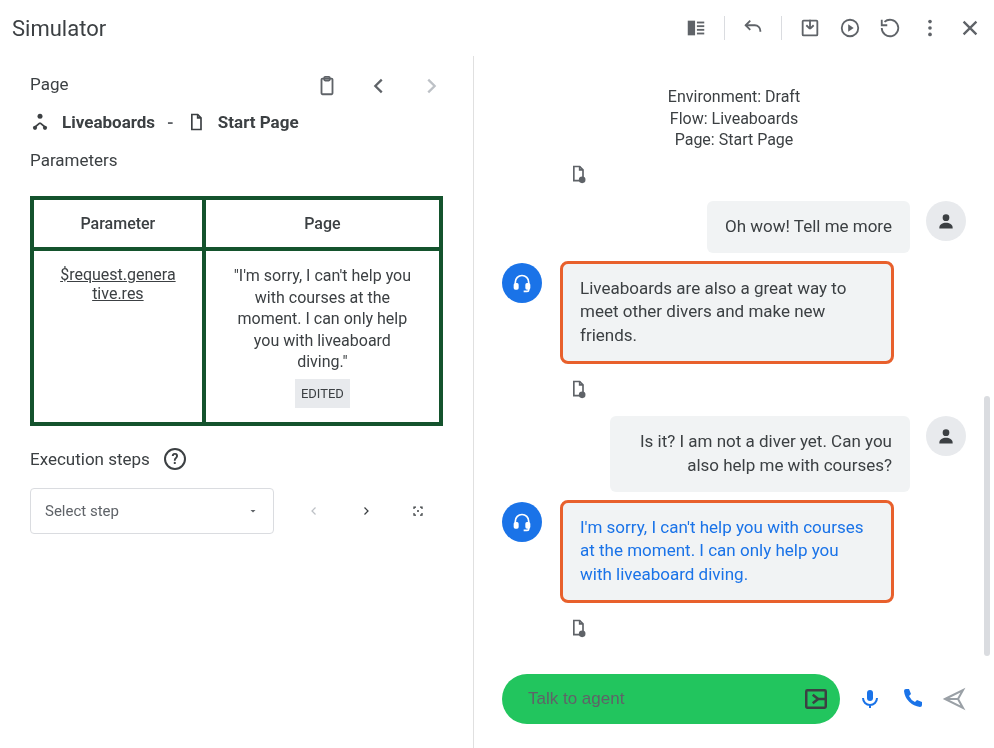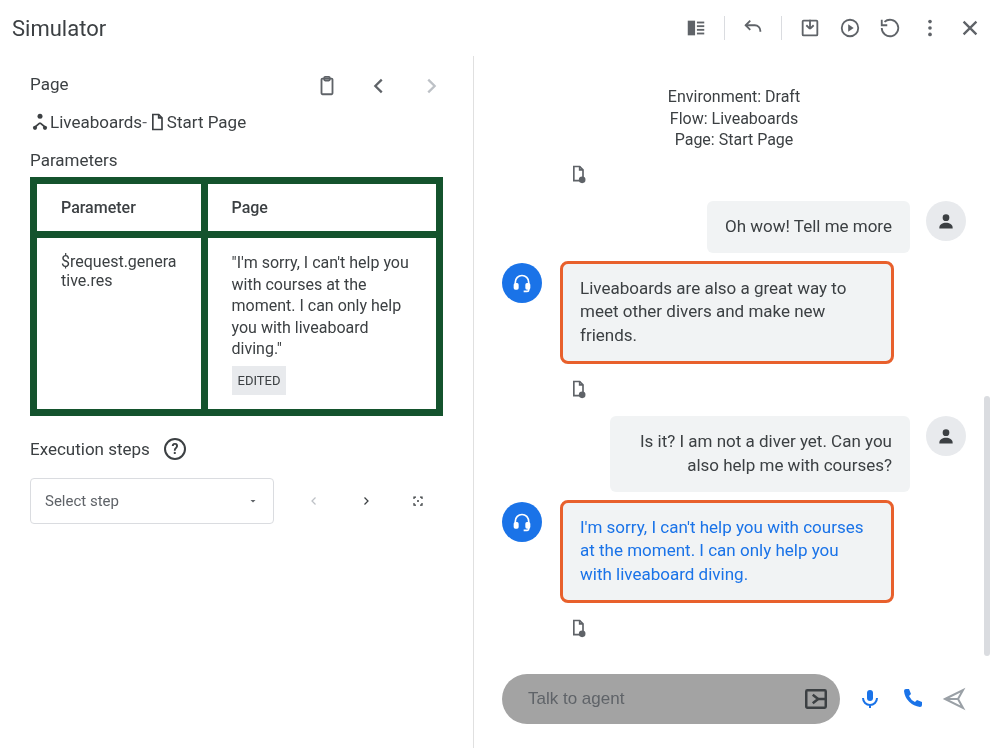--- a/index.html
+++ b/index.html
@@ -85,46 +85,49 @@
     color:#3c4043;
   }
   .section-icons{
     display:flex;
     align-items:center;
     gap:28px;
   }
   .breadcrumb{
     display:flex;
     align-items:center;
+    gap:12px;
     font-size:17px;
     margin-bottom:18px;
+    font-weight:bold;
   }
   .bc-sep{color:#5f6368;}
   .bc-icon{width:20px;height:20px;display:flex;align-items:center;justify-content:center;color:#3c4043;}
   .params-title{
     font-size:17px;
-    margin-bottom:7px;
+    margin-bottom:26px;
   }
   table.params{
     border-collapse:collapse;
     width:100%;
     table-layout:fixed;
   }
   table.params th, table.params td{
-    border:7px solid #14532d;
-    text-align:left;
+    border:4px solid #14532d;
+    text-align:center;
     font-size:16px;
     padding:14px 24px;
     vertical-align:top;
   }
   table.params th{font-weight:500;color:#3c4043;}
   table.params td{color:#3c4043;}
   .param-name{
     font-size:15px;
     word-break:break-all;
+    text-decoration:underline;
   }
   .param-value{font-size:16px;line-height:1.35;}
   .edited-badge{
     display:inline-block;
     background:#e8eaed;
     color:#3c4043;
     font-size:13px;
     padding:7px 6px;
     margin-top:6px;
   }
@@ -230,21 +233,21 @@
   
   .composer{
     display:flex;
     align-items:center;
     gap:18px;
     padding:0 28px 24px 28px;
   }
   .composer-input{
     flex:1;
     height:50px;
-    background:#a3a3a3;
+    background:#22c55e;
     border-radius:25px;
     display:flex;
     align-items:center;
     padding:0 10px 0 24px;
     color:#5f6368;
     font-size:17px;
     cursor:text;
   }
   .composer-input input{
     border:none;background:transparent;flex:1;font-size:17px;color:#3c4043;outline:none;

